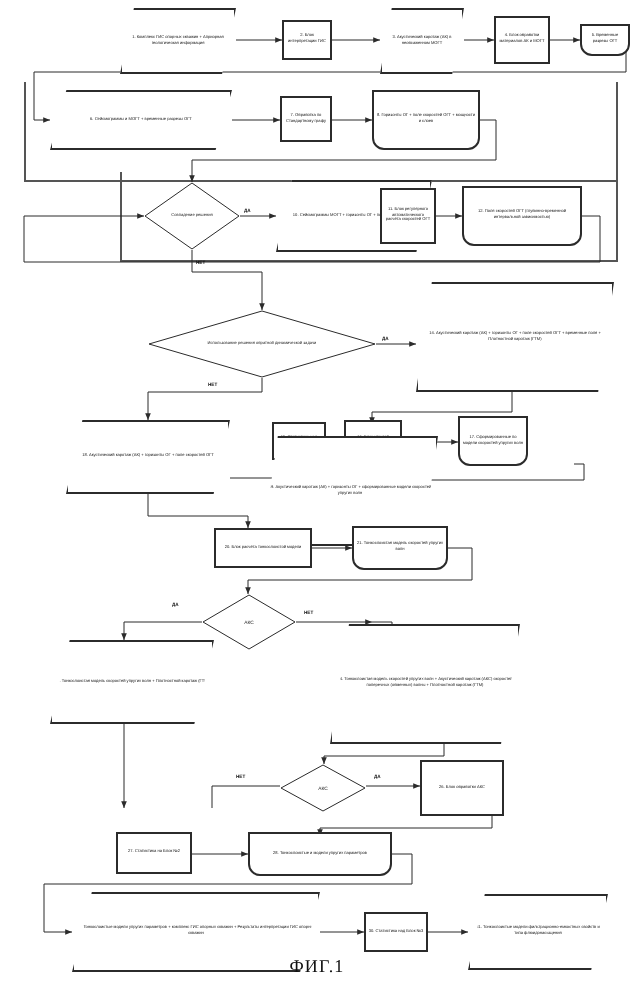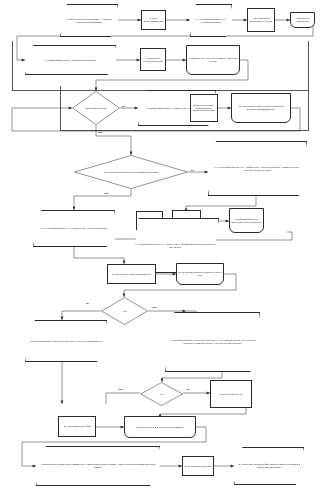--- a/index.html
+++ b/index.html
@@ -295,13 +295,14 @@
 
   <div class="lbl" style="left:122px;top:105px;">ДА</div>
   <div class="lbl" style="left:98px;top:131px;">НЕТ</div>
   <div class="lbl" style="left:191px;top:169px;">ДА</div>
   <div class="lbl" style="left:104px;top:192px;">НЕТ</div>
   <div class="lbl" style="left:86px;top:302px;">ДА</div>
   <div class="lbl" style="left:152px;top:306px;">НЕТ</div>
   <div class="lbl" style="left:118px;top:388px;">НЕТ</div>
   <div class="lbl" style="left:187px;top:388px;">ДА</div>
 
+  <div id="fig">ФИГ.1</div>
 </div>
 
 </body></html>

